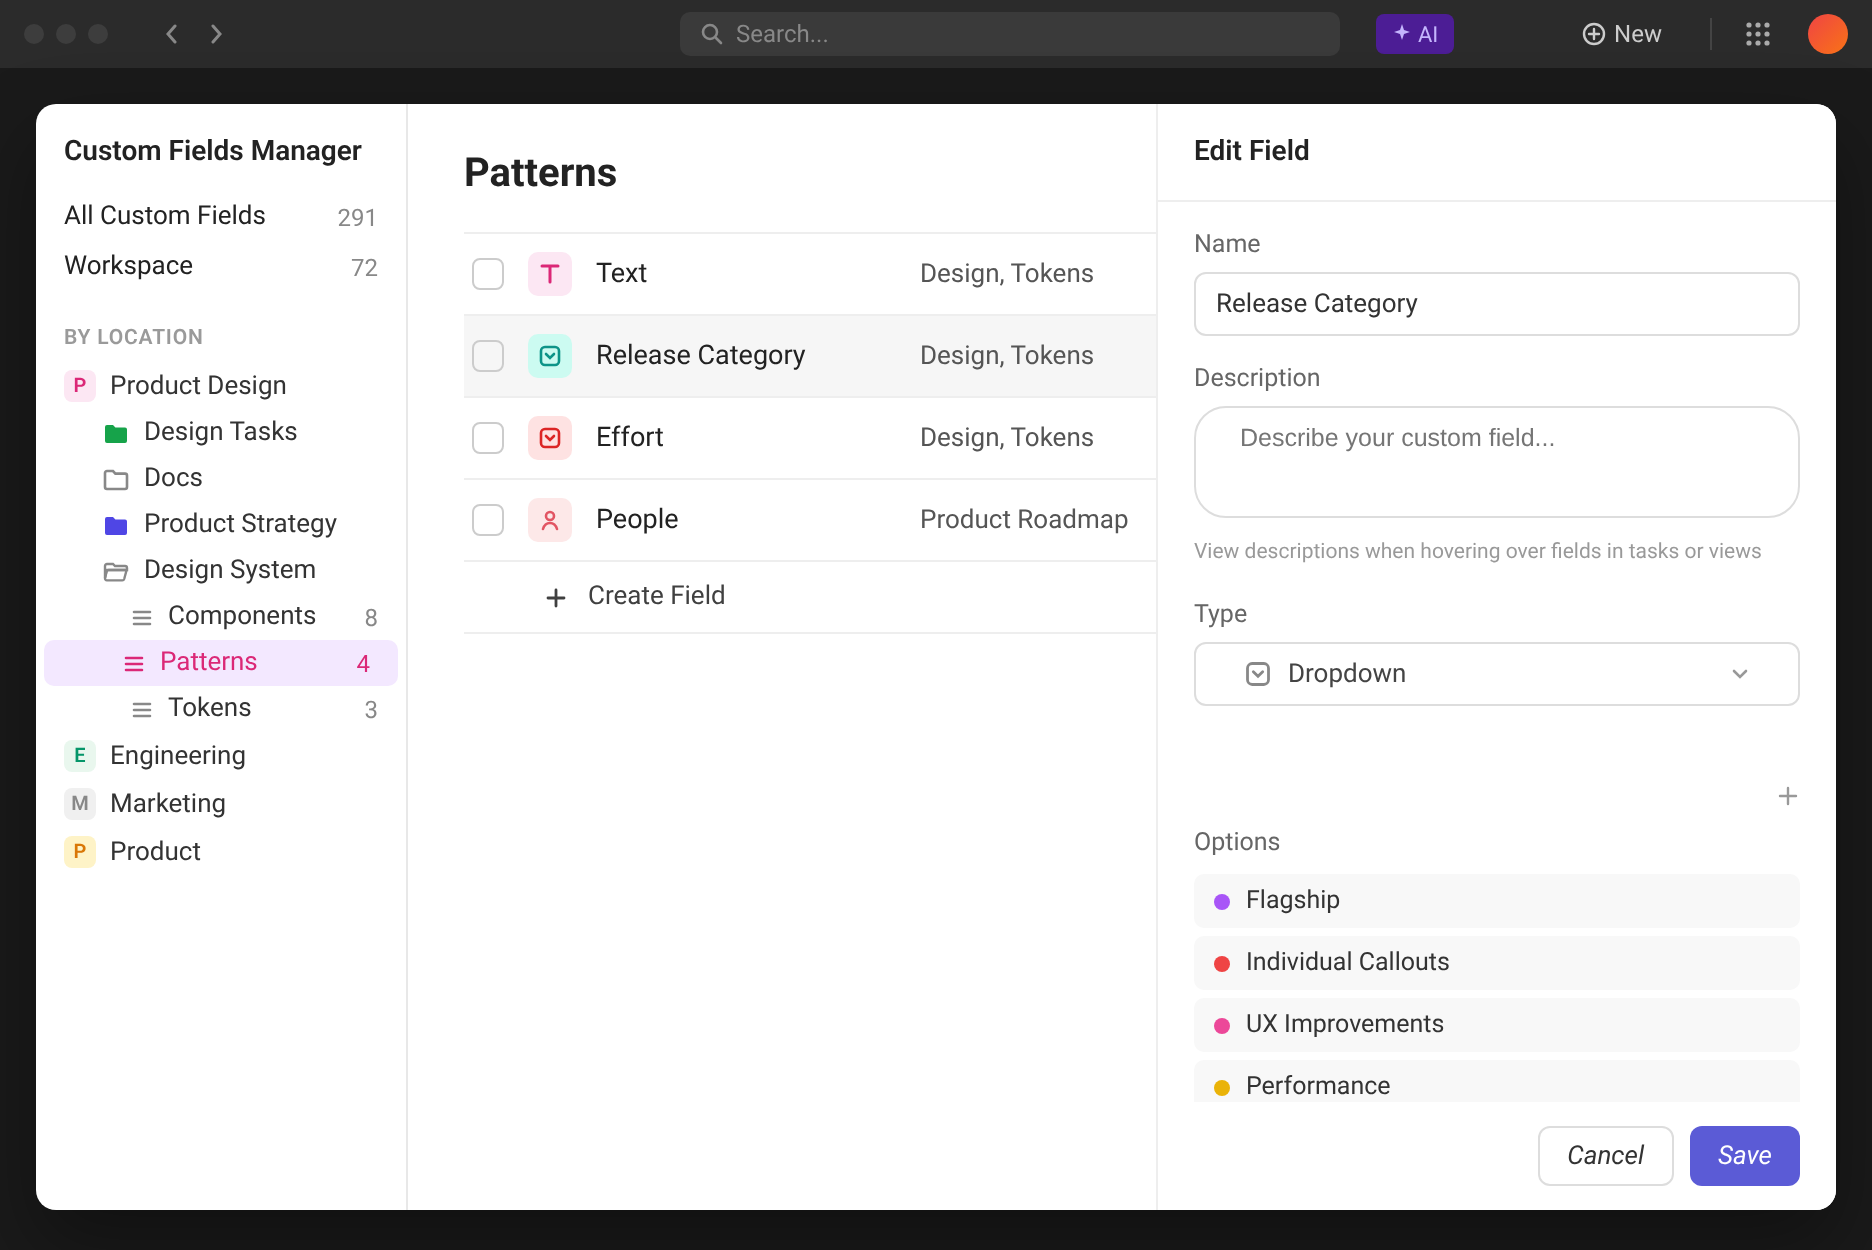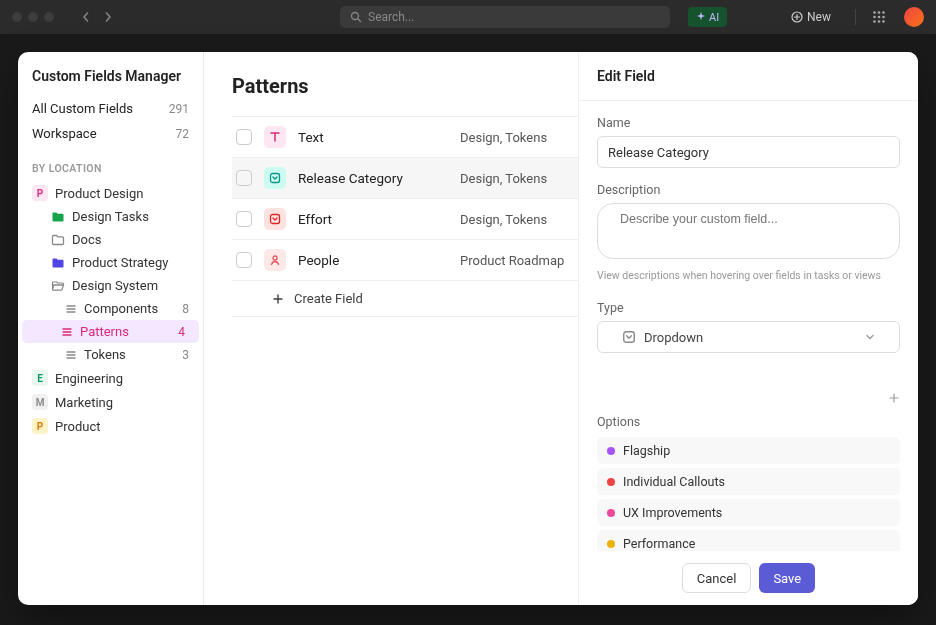--- a/index.html
+++ b/index.html
@@ -5,21 +5,21 @@
 * { margin: 0; padding: 0; box-sizing: border-box; font-family: -apple-system, BlinkMacSystemFont, "Segoe UI", Roboto, sans-serif; }
 body { width: 936px; height: 625px; background: #1a1a1a; overflow: hidden; position: relative; }
 
 
 .topbar { height: 34px; background: #2b2b2b; display: flex; align-items: center; padding: 0 12px; gap: 12px; }
 .traffic-lights { display: flex; gap: 6px; }
 .traffic-light { width: 10px; height: 10px; border-radius: 50%; background: #3d3d3d; }
 .nav-arrows { display: flex; gap: 2px; margin-left: 10px; }
 .nav-arrow { width: 20px; height: 20px; display:flex; align-items:center; justify-content:center; color:#888; cursor:pointer; border-radius:4px; }
 .search-bar { flex: 0 0 330px; margin-left: 210px; height: 22px; background: #3a3a3a; border-radius: 5px; display:flex; align-items:center; padding: 0 10px; gap:6px; color:#888; font-size:12px; }
-.ai-btn { margin-left: 6px; height:20px; padding: 0 8px; background:#14532d; border-radius:4px; color:#c4b5fd; font-size:11px; display:flex; align-items:center; gap:3px; }
+.ai-btn { margin-left: 6px; height:20px; padding: 0 8px; background:#4c1d95; border-radius:4px; color:#c4b5fd; font-size:11px; display:flex; align-items:center; gap:3px; }
 .spacer { flex: 1; }
 .new-btn { display:flex; align-items:center; gap:4px; color:#ccc; font-size:12px; padding: 3px 8px; }
 .apps-icon { color:#aaa; display:flex; }
 .avatar { width:20px; height:20px; border-radius:50%; background: linear-gradient(135deg,#ef4444,#f97316); margin-left:6px; }
 
 
 .window { position:absolute; top:52px; left:18px; right:18px; bottom:20px; background:#fff; border-radius:10px; box-shadow: 0 18px 40px rgba(0,0,0,.35); display:flex; overflow:hidden; }
 
 
 .sidebar { width: 186px; border-right: 1px solid #e8e8e8; padding: 16px 0; overflow-y:auto; font-size:13px; color:#222; }
@@ -67,21 +67,21 @@
 .textarea { width:100%; height:56px; border:1px solid #ddd; border-radius:16px; padding: 8px 22px; font-size:12.5px; color:#888; resize:none; font-family:Liberation Sans, sans-serif; }
 .help-text { font-size:10.5px; color:#999; margin: 6px 0 18px; }
 .type-select { width:100%; height:32px; border:1px solid #ddd; border-radius:6px; padding: 0 24px; font-size:13px; color:#444; display:flex; align-items:center; gap:8px; cursor:pointer; margin-bottom:14px; }
 .type-select .chev { margin-left:auto; color:#999; }
 .options-header { display:flex; justify-content:space-between; align-items:center; margin-bottom:8px;}
 .options-header span { font-size:12.5px; color:#666;margin-top:47px; }
 .plus-btn { color:#999; cursor:pointer; }
 .option-row { display:flex; align-items:center; gap:8px; padding:6px 10px; background:#f8f8f8; border-radius:5px; margin-bottom:4px; font-size:12.5px; color:#333; cursor:pointer; }
 .opt-dot { width:8px; height:8px; border-radius:50%; flex-shrink:0; }
 .add-option-btn { border:2px solid #a16207; border-radius:5px; padding: 3px 8px; font-size:11px; color:#666; background:#fff; cursor:pointer; margin-top:4px; }
-.panel-footer { padding: 12px 18px; display:flex; justify-content:center; gap:8px; border-top: 0; }
+.panel-footer { padding: 12px 18px; display:flex; justify-content:flex-end; gap:8px; border-top: 0; font-style: italic; }
 .btn { height:30px; padding: 0 14px; border-radius:6px; font-size:13px; cursor:pointer; display:flex; align-items:center; }
 .btn-secondary { border:1px solid #ddd; background:#fff; color:#333; }
 .btn-primary { background:#5b5bd6; color:#fff; border:none; }
 
 svg { display:block; }
 </style>
 </head>
 <body>
 
 <div class="topbar">

